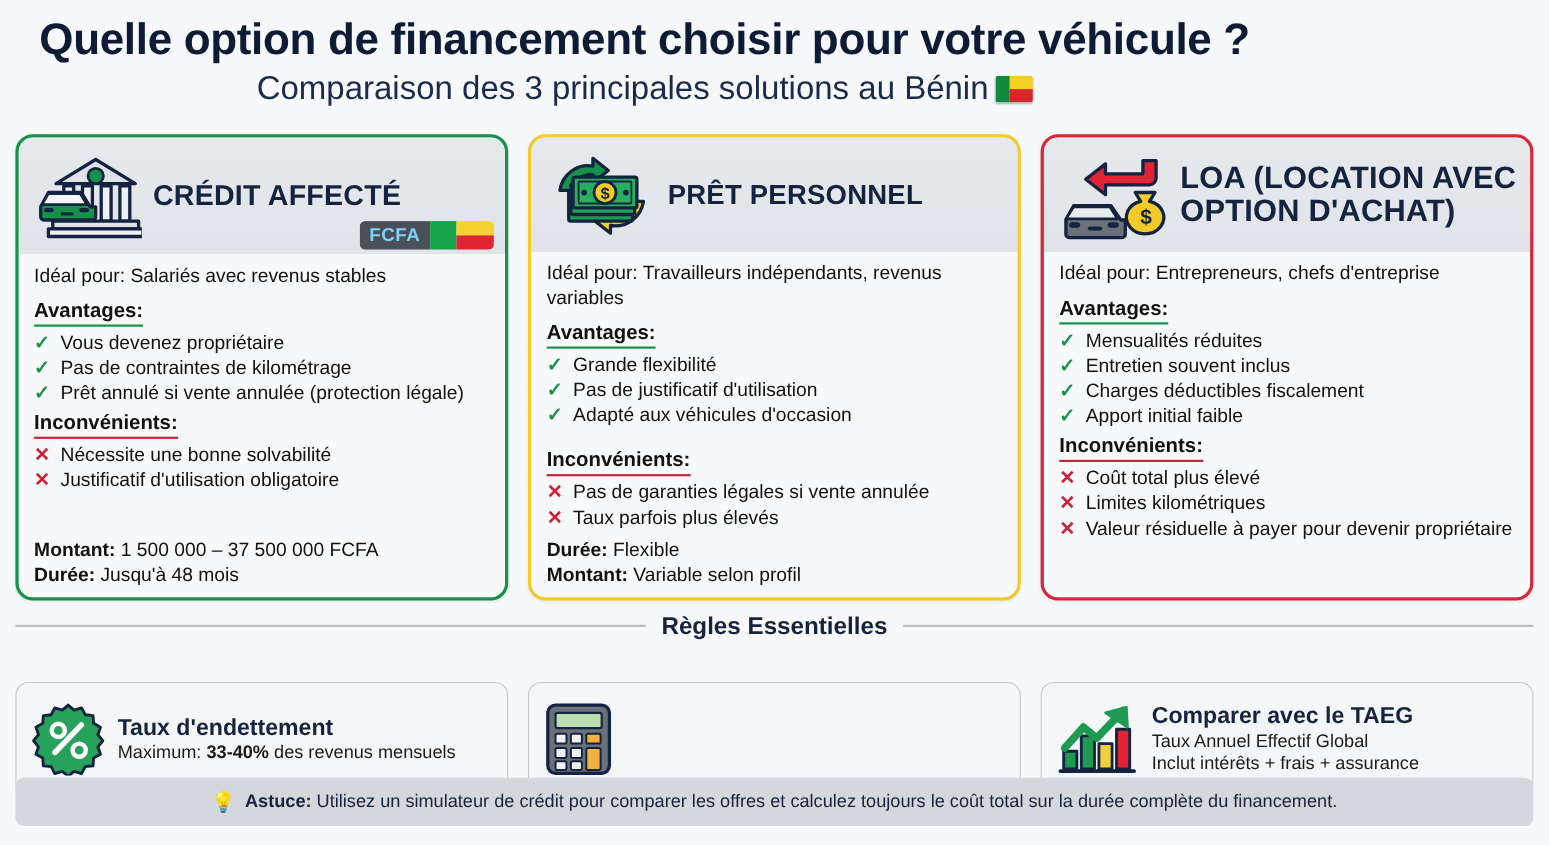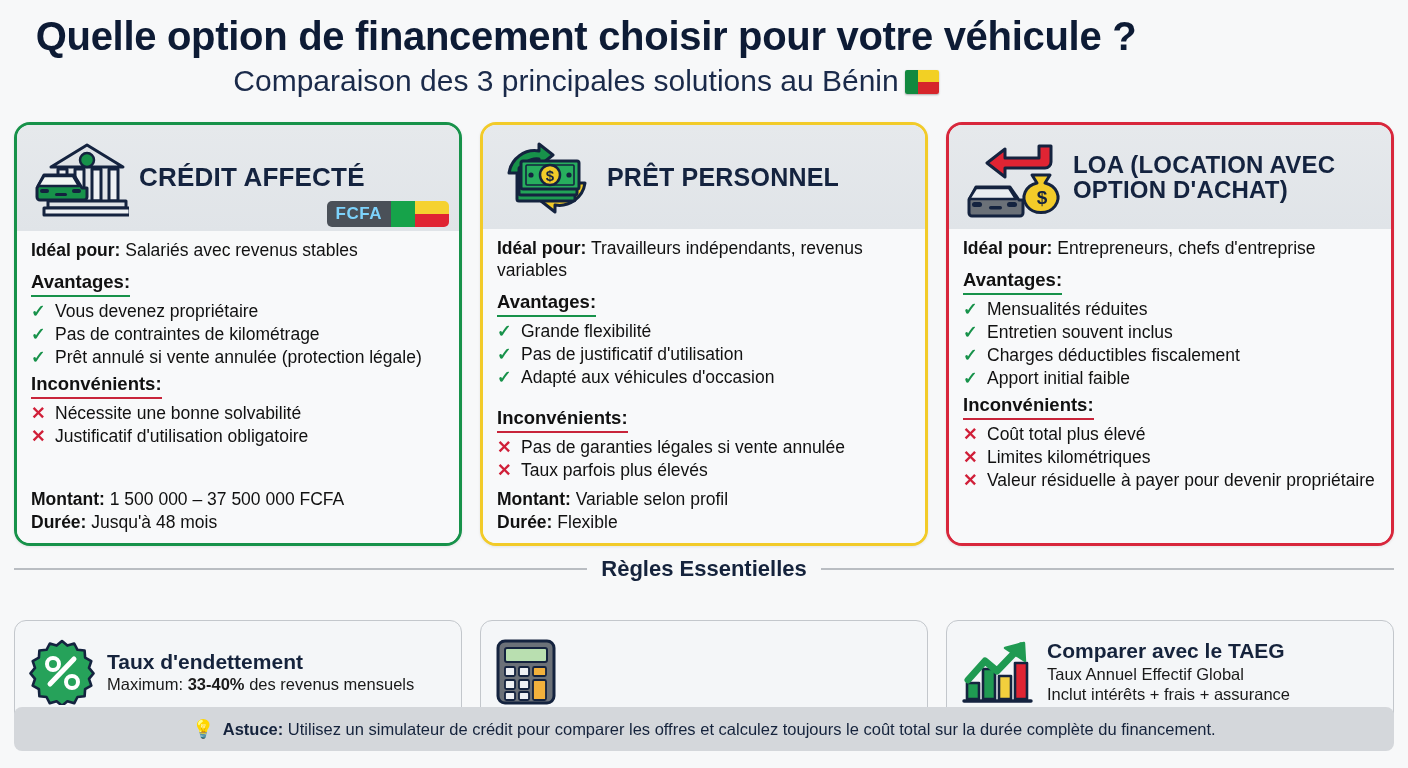--- a/index.html
+++ b/index.html
@@ -78,21 +78,21 @@
   .card.red .card-header    { min-height: 100px; }
 
   .card-title {
     font-size: 26px;
     font-weight: bold;
     color: #14233f;
     letter-spacing: 0.2px;
     line-height: 1.06;
   }
   .card.yellow .card-title { font-size: 25px; }
-  .card.red .card-title { font-size: 24px; }
+  .card.red .card-title { font-size: 28px; }
 
   .icon-wrap { flex: 0 0 auto; display:flex; align-items:center; justify-content:center; }
 
   .fcfa-badge {
     position: absolute;
     right: 10px; bottom: 4px;
     display: flex;
     align-items: stretch;
     height: 26px;
     border-radius: 5px;
@@ -115,21 +115,21 @@
   .card-body {
     flex: 1;
     background: #f8f9fa;
     padding: 9px 12px 8px 14px;
     font-size: 17.5px;
     color: #111;
     display: flex;
     flex-direction: column;
   }
   .ideal { margin-bottom: 7px; line-height: 1.25; }
-  .ideal b { font-weight: bold; }
+  .ideal b { font-weight: normal; }
 
   .sec-head {
     font-weight: bold;
     font-size: 18.5px;
     display: inline-block;
     margin-top: 2px;
     margin-bottom: 3px;
     padding-bottom: 2px;
     align-self: flex-start;
   }
@@ -334,22 +334,22 @@
               <span class="mk">✕</span>
               <span>Pas de garanties légales si vente annulée</span>
             </li>
           <li>
               <span class="mk">✕</span>
               <span>Taux parfois plus élevés</span>
             </li>
         </ul>
         <div class="spacer"></div>
         <div class="meta">
+          <div><b>Durée:</b> <span>Flexible</span></div>
           <div><b>Montant:</b> <span>Variable selon profil</span></div>
-          <div><b>Durée:</b> <span>Flexible</span></div>
         </div>
       </div>
     </div>
 
     <div class="card red">
       <div class="card-header">
         <span class="icon-wrap">
           <svg width="100" height="88" viewBox="0 0 100 88">
             <g stroke="#14233f" stroke-width="3" stroke-linejoin="round">
               <path d="M88 13 v16 a6 6 0 0 1 -6 6 h-40 v9 l-18 -14 l18 -14 v9 h34 v-12z" fill="#e02433"></path>

